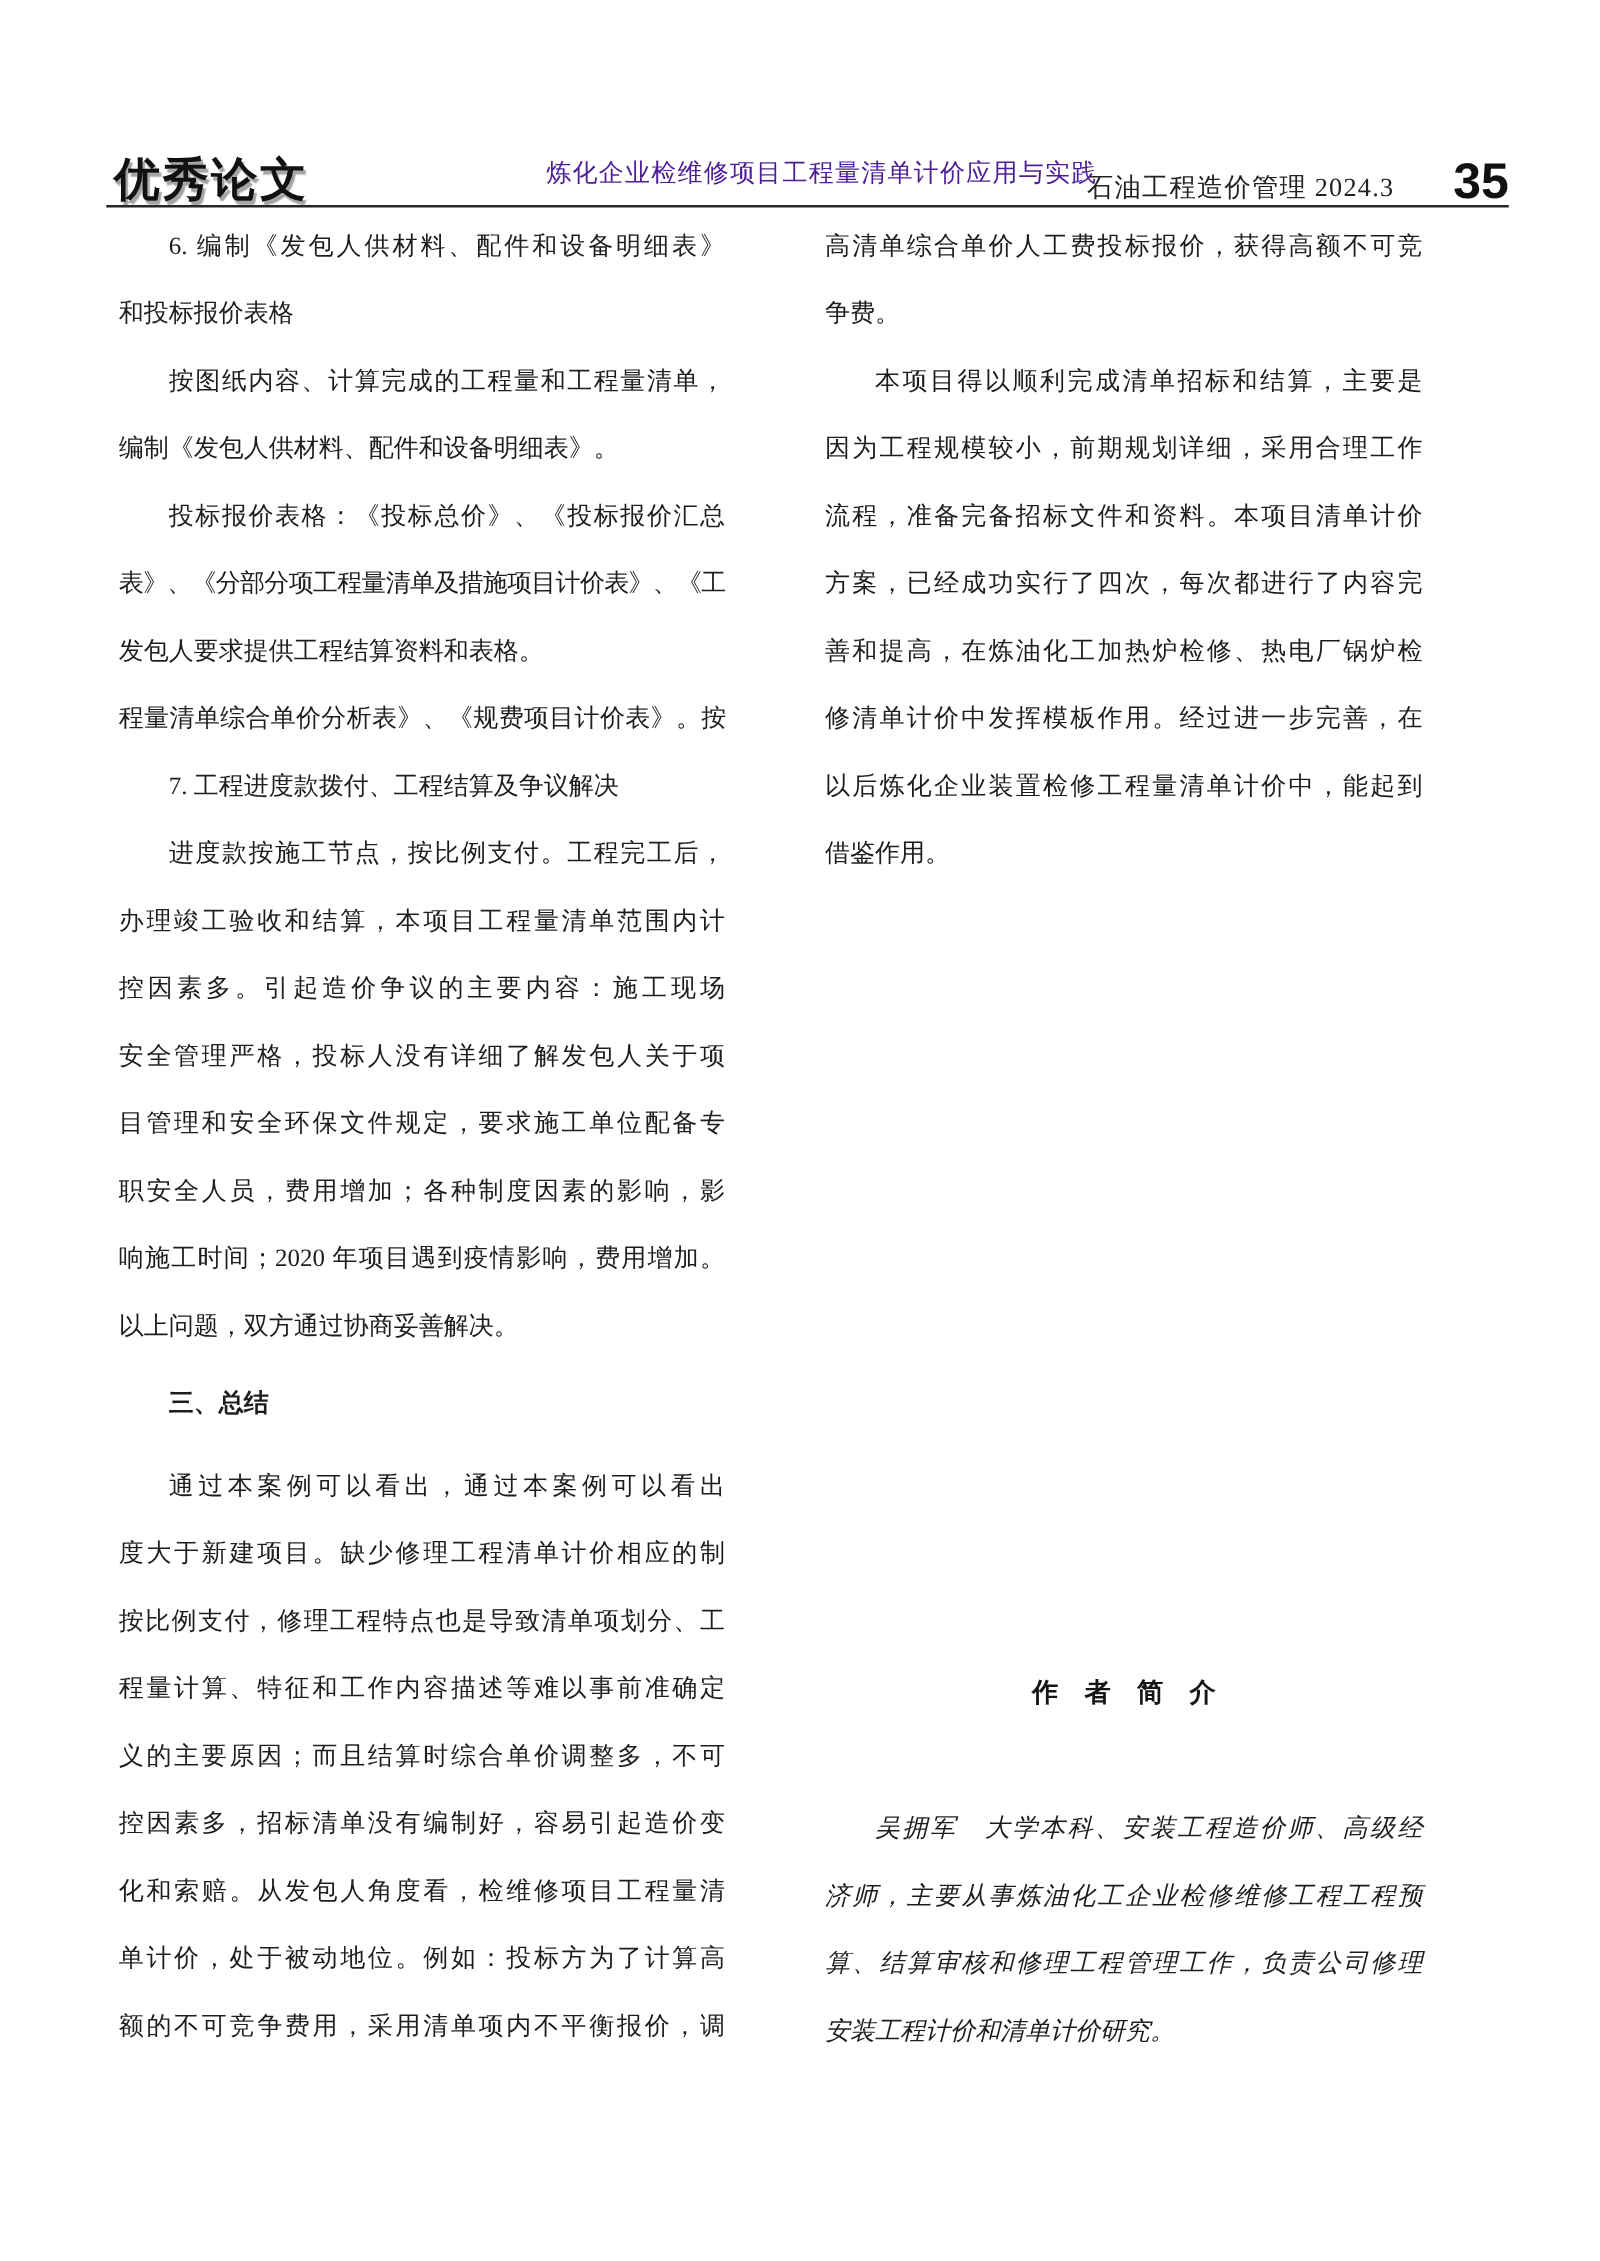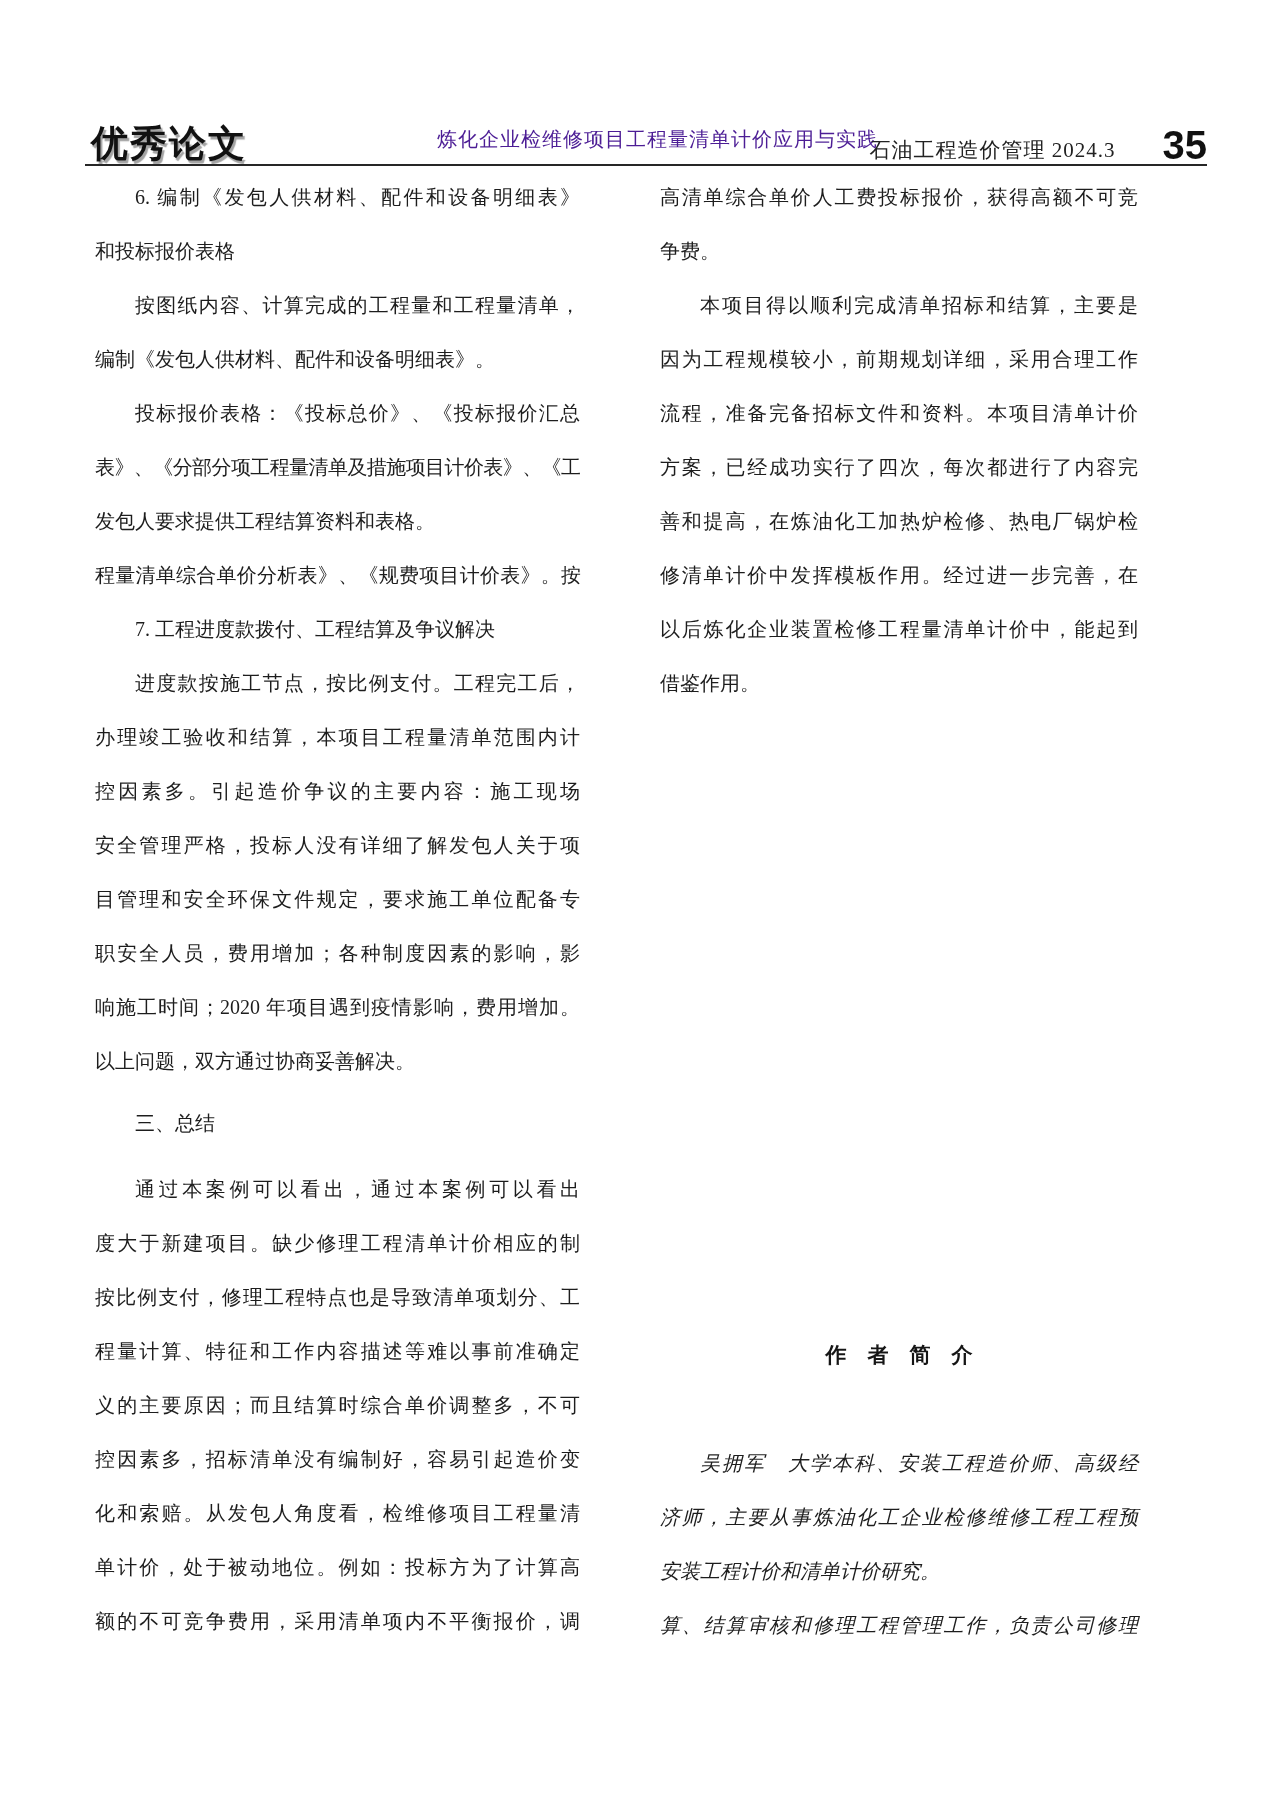--- a/index.html
+++ b/index.html
@@ -64,21 +64,21 @@
     height: 54px;
     text-align: justify;
     color: #1d1d1d;
   }
   .line.j   { text-align-last: justify; }
   .line.end { text-align-last: left; }
   .line.in  { text-indent: 2em; }
   .line.tight { letter-spacing: -1px; }
   .line.h {
     font-family: "Liberation Sans", "DejaVu Sans", sans-serif;
-    font-weight: normal;
+    font-weight: bold;
     margin: 8px 0 12px 0;
   }
 
   
   .author { position: absolute; left: 660px; top: 1328px; width: 478px; }
   .author-heading {
     font-family: "Liberation Sans", "DejaVu Sans", sans-serif;
     font-weight: bold;
     font-size: 21px;
     line-height: 54px;
@@ -144,18 +144,18 @@
       <div class="line j">修清单计价中发挥模板作用。经过进一步完善，在</div>
       <div class="line j">以后炼化企业装置检修工程量清单计价中，能起到</div>
       <div class="line end">借鉴作用。</div>
     </div>
 
   <div class="author">
     <div class="author-heading">作　者　简　介</div>
     <div class="author-bio">
         <div class="line in j">吴拥军　大学本科、安装工程造价师、高级经</div>
         <div class="line j">济师，主要从事炼油化工企业检修维修工程工程预</div>
+        <div class="line j">算、结算审核和修理工程管理工作，负责公司修理</div>
         <div class="line end">安装工程计价和清单计价研究。</div>
-        <div class="line j">算、结算审核和修理工程管理工作，负责公司修理</div>
       </div>
   </div>
 
 </div>
 
 </body></html>

